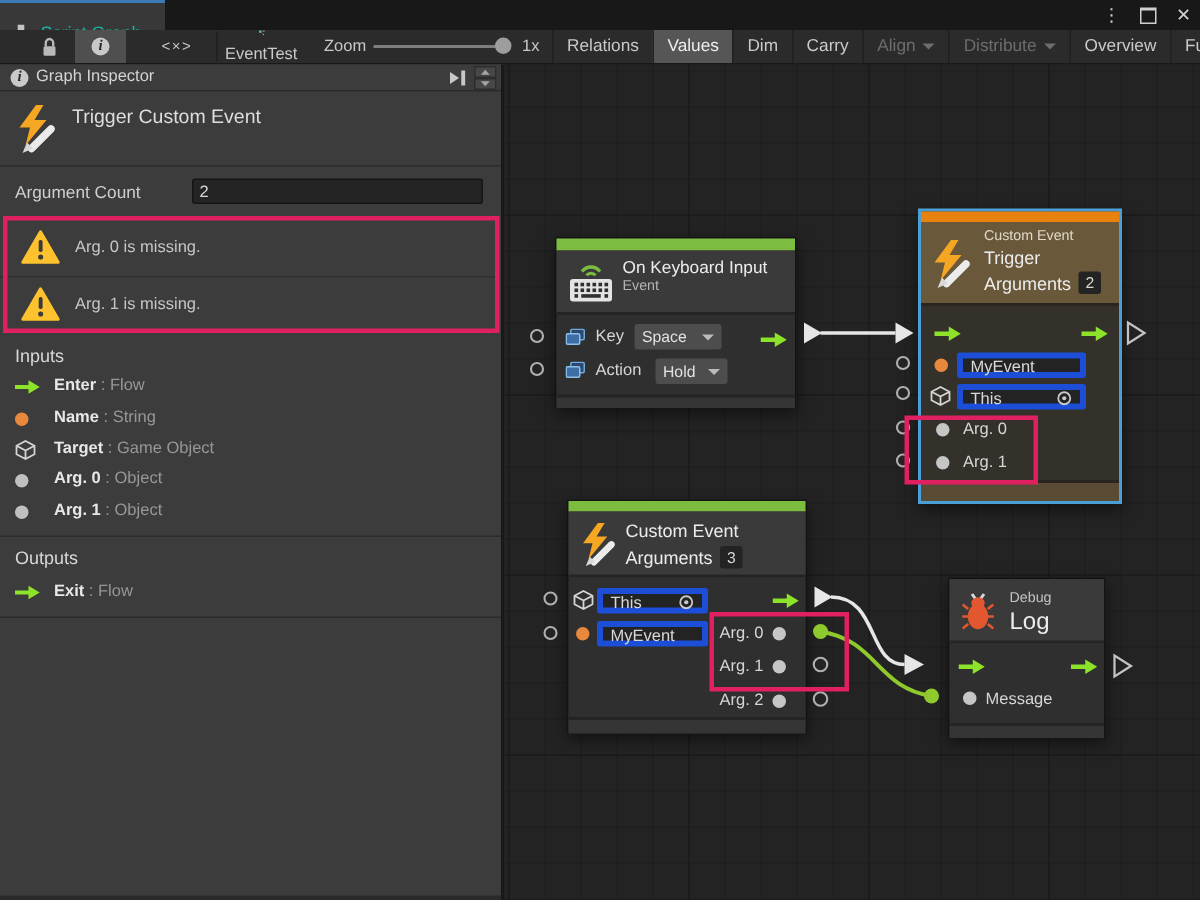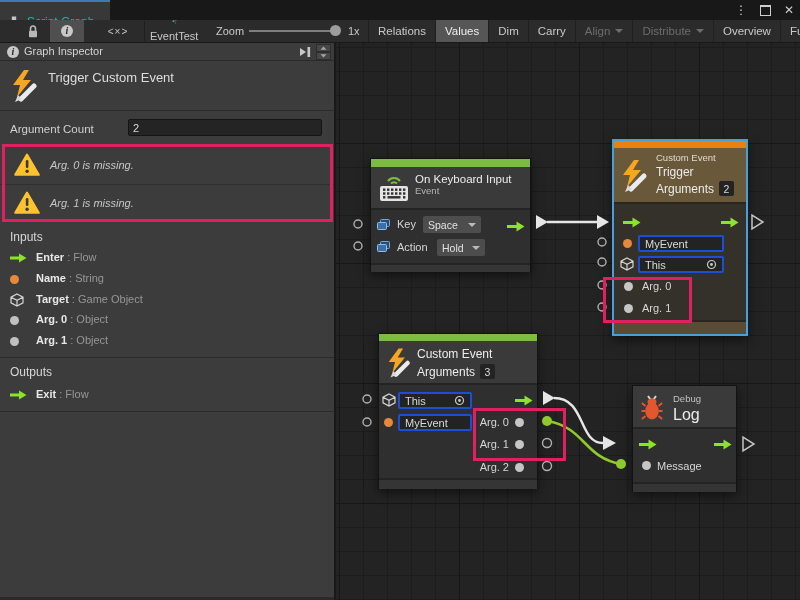--- a/index.html
+++ b/index.html
@@ -35,21 +35,21 @@
 
   
   #inspector{left:0;top:43px;width:336px;height:557px;background:#3c3c3c;border-right:2px solid #191919;box-sizing:border-box;}
   .insp-strip{position:absolute;left:0;top:0;width:100%;height:18px;background:#3c3c3c;border-bottom:1px solid #2a2a2a;box-sizing:border-box;}
   .insp-title{position:absolute;left:24px;top:2px;font-size:11px;color:#d4d4d4;}
   .divider{position:absolute;left:0;width:334px;height:1px;background:#2b2b2b;}
   .unit-title{font-size:13px;color:#dedede;}
   .field-label{font-size:11.5px;color:#cfcfcf;}
   .text-input{position:absolute;background:#242424;border:1px solid #151515;border-radius:2px;
       color:#d8d8d8;font-size:11px;font-family:"Liberation Sans",sans-serif;padding:0 4px;box-sizing:border-box;outline:none;}
-  .warn-row{position:absolute;left:0;width:364px;height:37px;font-style:italic;}
+  .warn-row{position:absolute;left:0;width:364px;height:37px;}
   .warn-text{position:absolute;left:50px;top:12px;font-size:11px;color:#c6c6c6;}
   .section-h{font-size:12px;color:#d8d8d8;}
   .pt-row{position:absolute;left:0;width:334px;height:20px;}
   .pt-icon{position:absolute;left:10px;top:0;width:20px;height:20px;display:flex;align-items:center;}
   .pt-name{position:absolute;left:36px;top:3px;font-size:11px;font-weight:bold;color:#e8e8e8;}
   .pt-type{font-weight:normal;color:#979797;}
   .pt-type::before{content:" : ";color:#979797;}
   .dot{display:inline-block;border-radius:50%;}
 
   
@@ -61,22 +61,22 @@
       linear-gradient(90deg,#1c1c1c 1px,transparent 1px);
     background-size:120px 120px,120px 120px,24px 24px,24px 24px;
     background-position:3px 100px,3px 100px,3px 4px,3px 4px;}
   .node{position:absolute;box-sizing:border-box;border:1px solid #131313;background:#2f2f2f;
         box-shadow:0 4px 10px rgba(0,0,0,.5);z-index:2;}
   .nsec{position:absolute;left:0;width:100%;box-sizing:border-box;}
   .ntitle{font-size:11.5px;color:#ececec;}
   .nkicker{font-size:9.5px;color:#c2c2c2;}
   .nsub{font-size:9.5px;color:#b4b4b4;}
   .nlabel{font-size:11px;color:#d6d6d6;position:absolute;}
-  .nfield{position:absolute;background:#232323;border:2px solid #1d4ed8;border-radius:2px;
-      font-size:11px;color:#d9d9d9;padding:0 5px;box-sizing:border-box;display:flex;align-items:center;height:17px;}
+  .nfield{position:absolute;background:#232323;border:4px solid #1d4ed8;border-radius:2px;
+      font-size:11px;color:#d9d9d9;padding:0 5px;box-sizing:border-box;display:flex;height:17px;}
   .ndrop{position:absolute;background:#4d4d4d;border-radius:2px;height:17px;display:flex;align-items:center;
       justify-content:space-between;font-size:10.5px;color:#e2e2e2;padding:0 5px;box-sizing:border-box;}
   .badge{display:inline-flex;align-items:center;justify-content:center;width:15px;height:15px;background:#232323;
       border-radius:2px;font-size:10.5px;color:#d8d8d8;margin-left:5px;}
   .flow-svg{position:absolute;}
   #wires{position:absolute;left:0;top:0;z-index:3;pointer-events:none;}
   .annot{position:absolute;border:3px solid #e02060;z-index:4;pointer-events:none;}
 </style>
 </head>
 <body>

